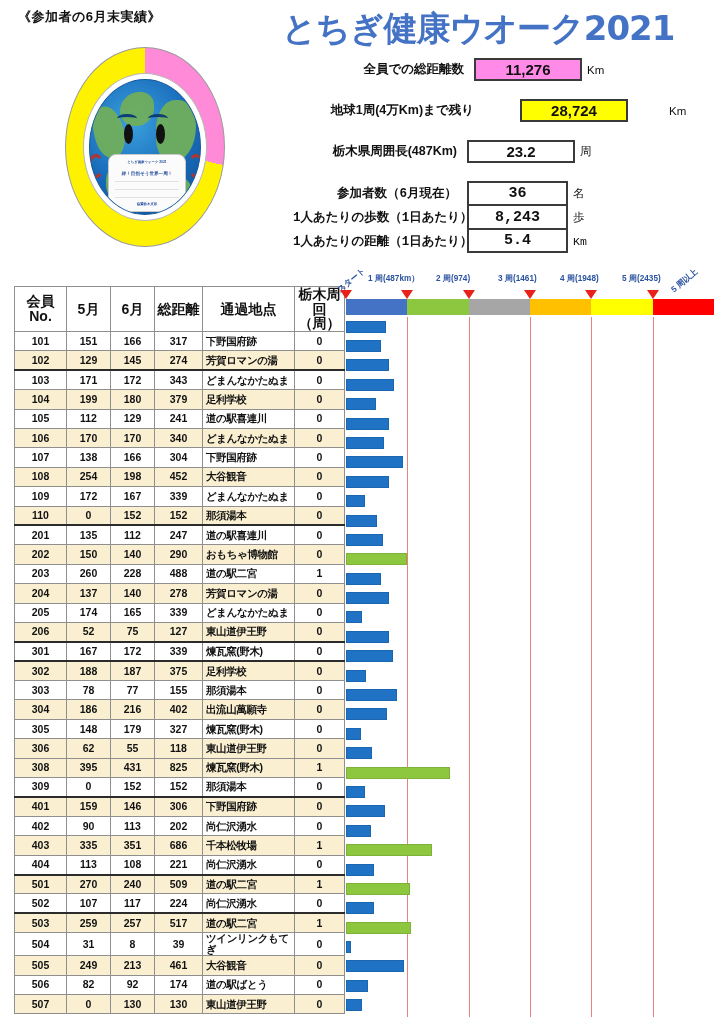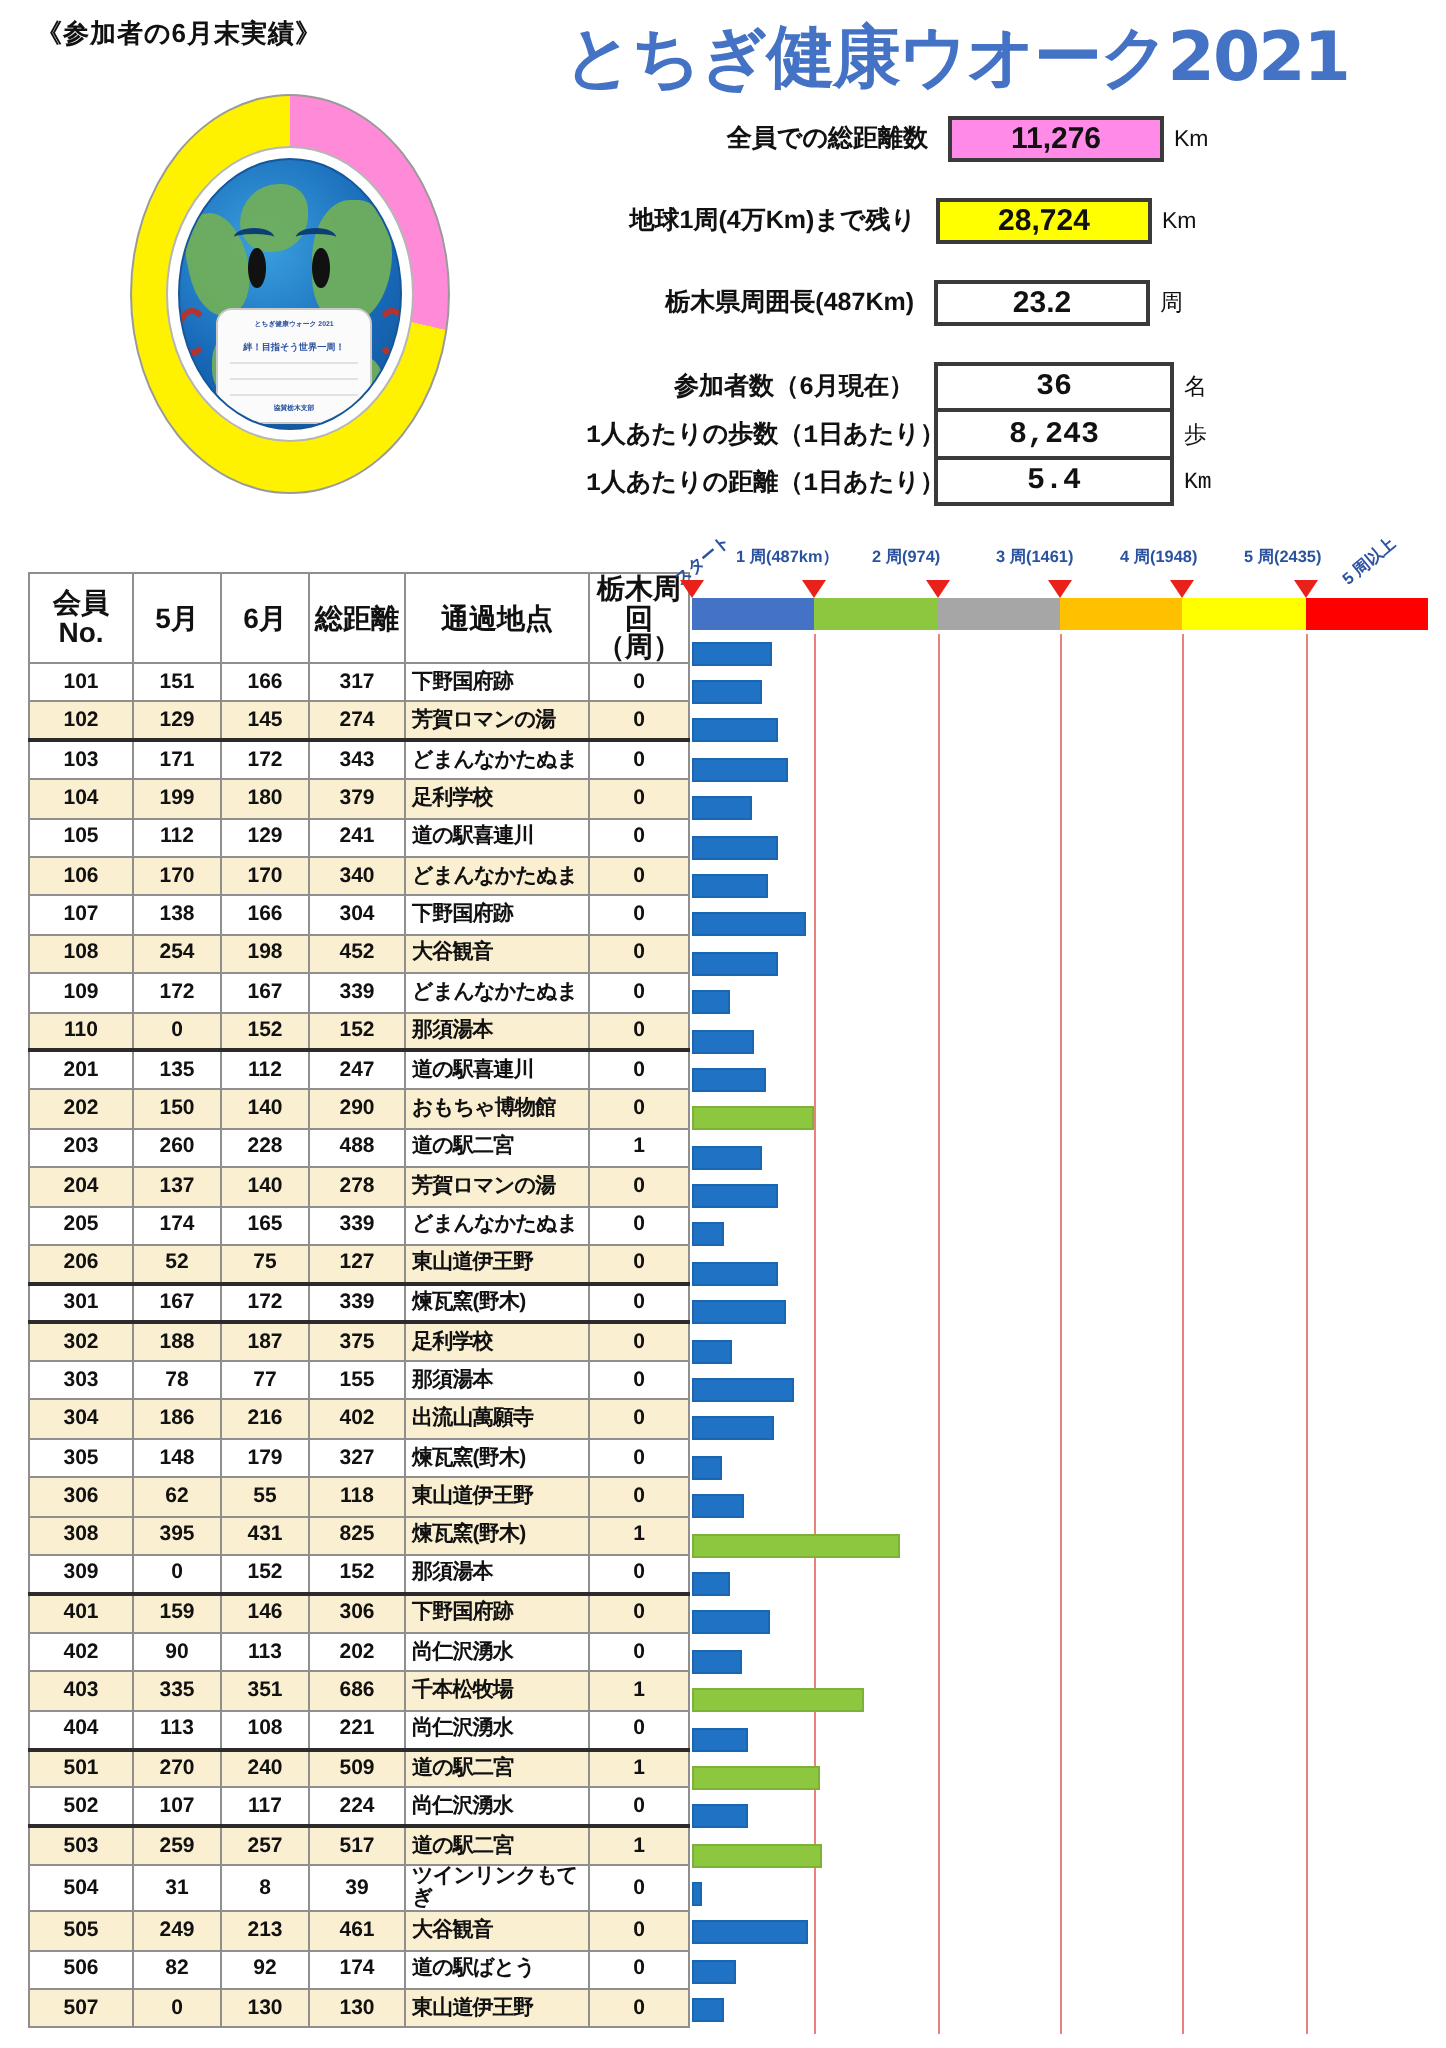--- a/index.html
+++ b/index.html
@@ -91,29 +91,29 @@
     white-space: nowrap; padding-right: 10px;
   }
   .stat-box {
     border: 2px solid #3a3a3a; background: #fff;
     font-size: 15px; font-weight: bold; color: #111;
     display: flex; align-items: center; justify-content: center;
   }
   .stat-unit { font-size: 11.5px; color: #111; padding-left: 5px; white-space: nowrap; }
 
   .sr1 { left: 300px; top: 58px; }
-  .sr2 { left: 294px; top: 99px; }
+  .sr2 { left: 310px; top: 99px; gap: 36px; }
   .sr3 { left: 293px; top: 140px; }
   .sr1 .stat-label, .sr2 .stat-label, .sr3 .stat-label { width: 174px; }
   .sr1 .stat-box, .sr2 .stat-box, .sr3 .stat-box { width: 108px; height: 23px; }
 
   .group-box { position: absolute; left: 293px; top: 181px; display: flex; flex-direction: column; font-family: Liberation Mono, monospace; }
   .grow { display: flex; align-items: center; height: 24px; }
   .grow .stat-label { width: 174px; }
-  .grow .stat-box { width: 120px; height: 24px; border-bottom-width: 1px; border-top-width: 1px; }
+  .grow .stat-box { width: 101px; height: 24px; border-bottom-width: 1px; border-top-width: 1px; }
   .grow:first-child .stat-box { border-top-width: 2px; }
   .grow:last-child .stat-box { border-bottom-width: 2px; }
 
   
   .table-area { position: absolute; left: 14px; top: 286px; width: 330px; }
   table.data { border-collapse: collapse; width: 330px; table-layout: fixed; }
   table.data th, table.data td {
     border: 1px solid #8f8f8f;
     font-size: 10.5px; font-weight: bold; color: #111;
     height: 19.4px; padding: 0 2px; text-align: center;

